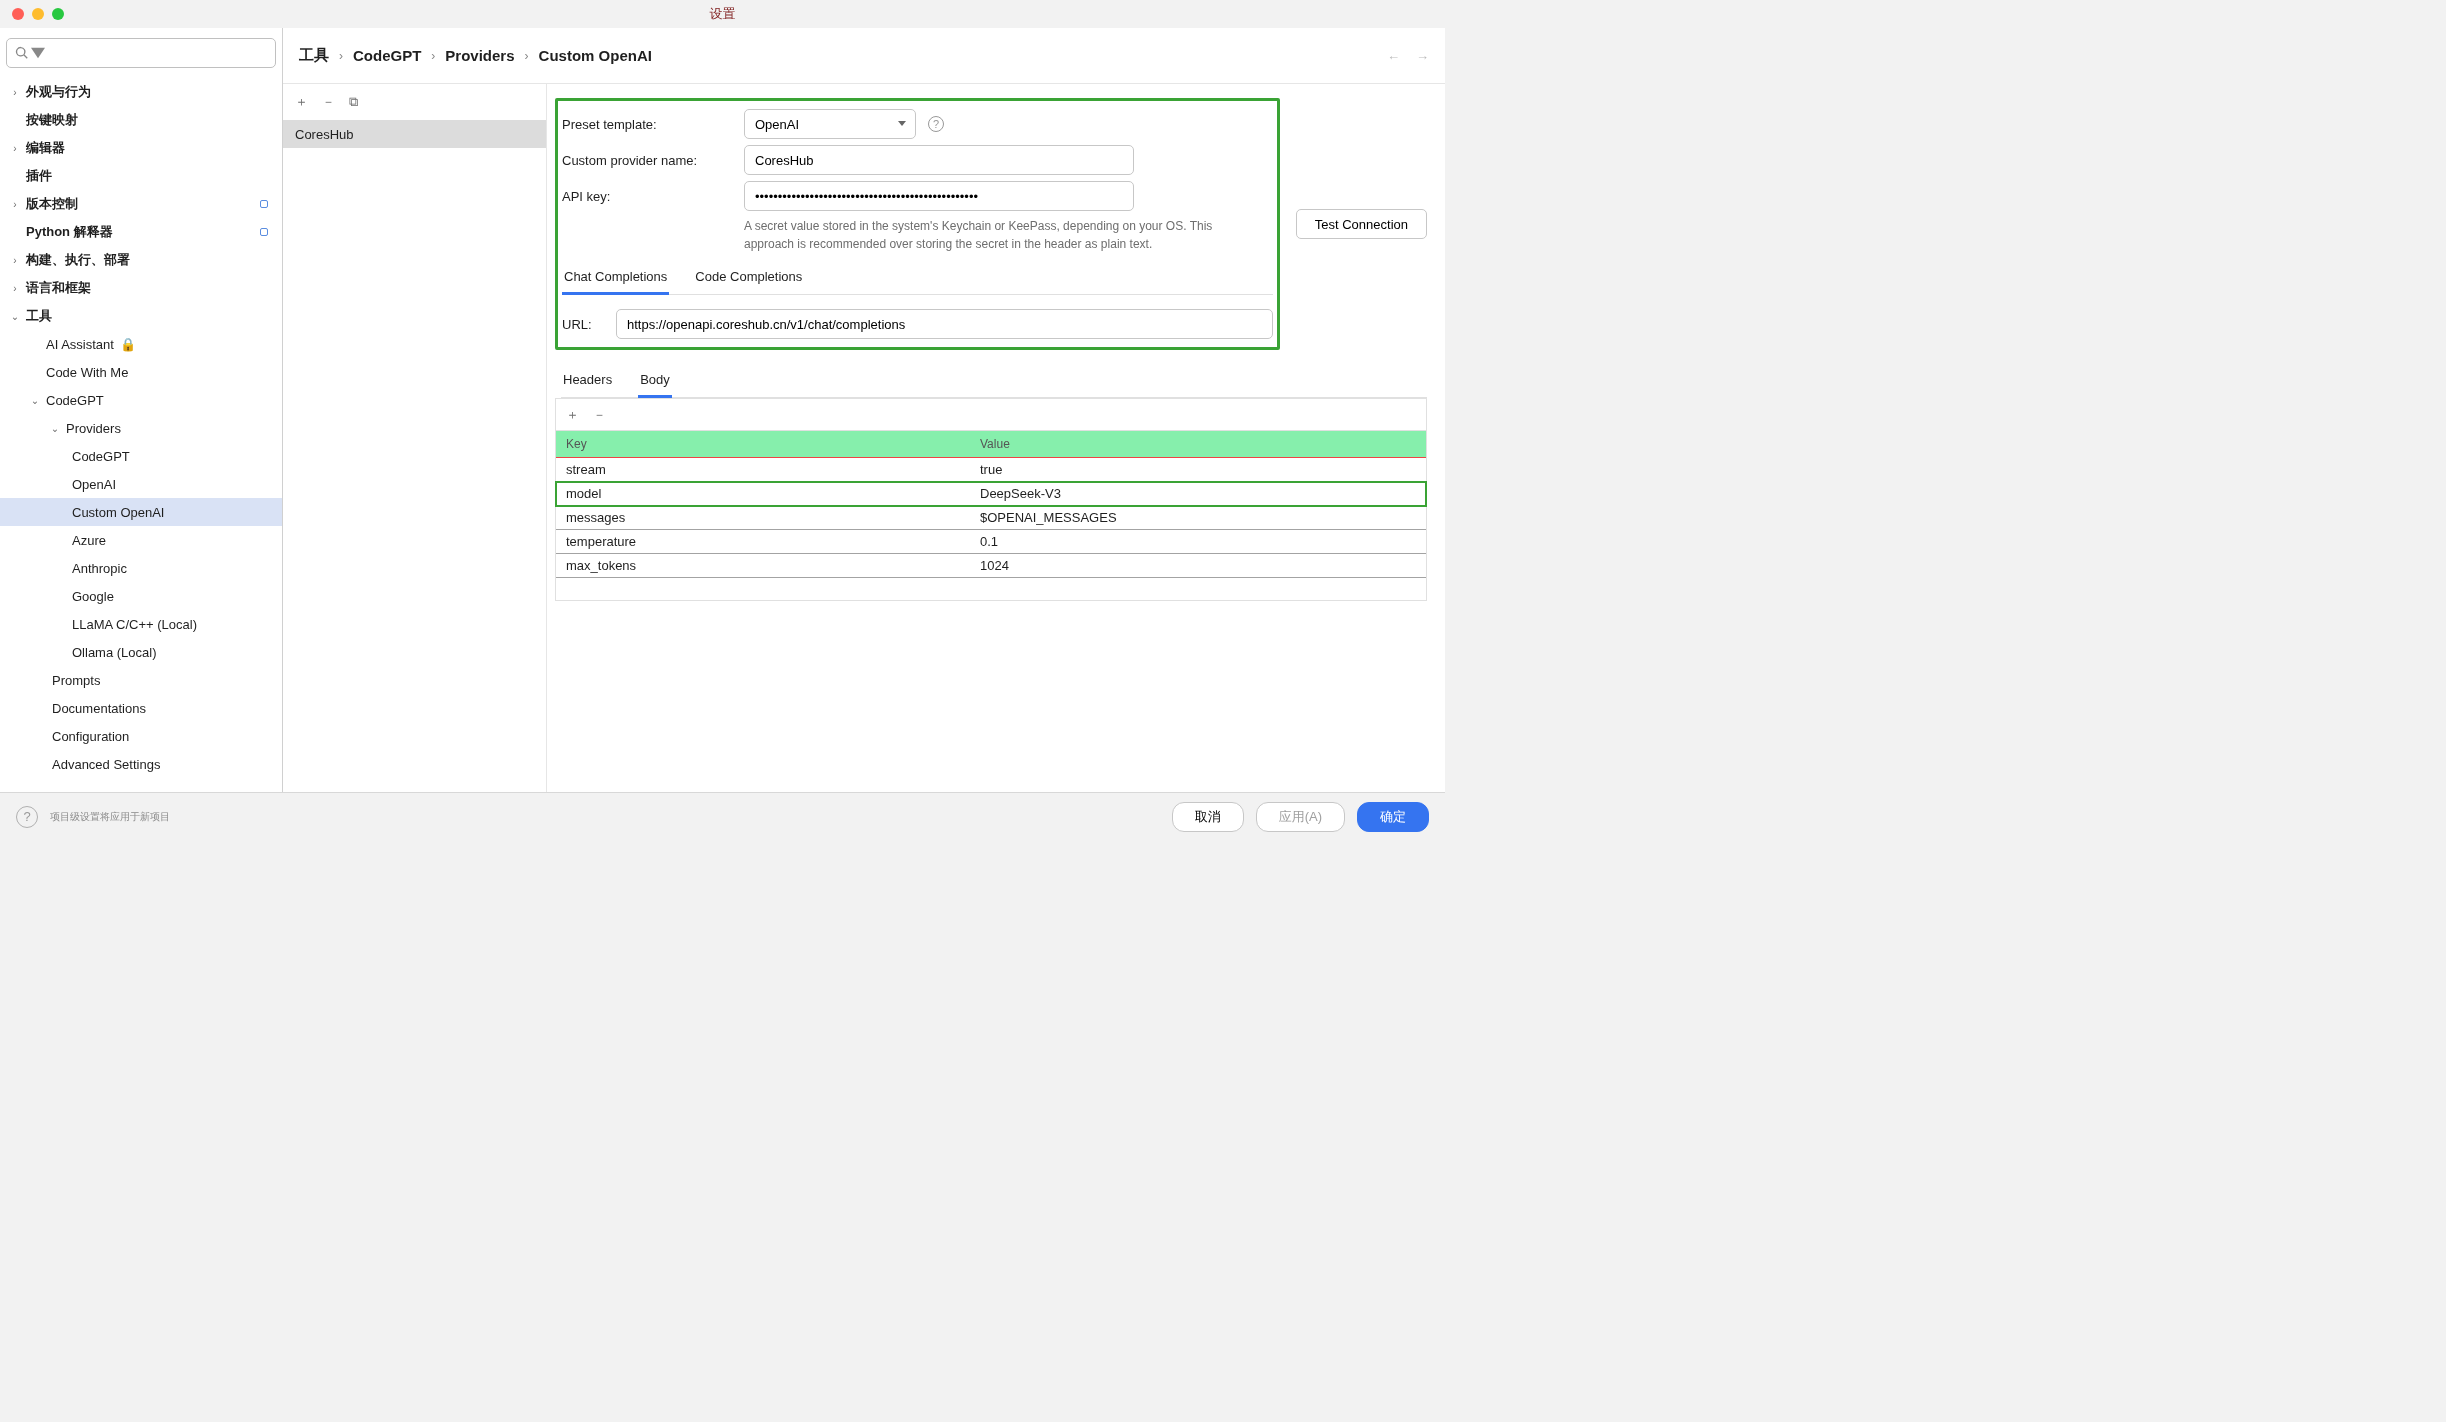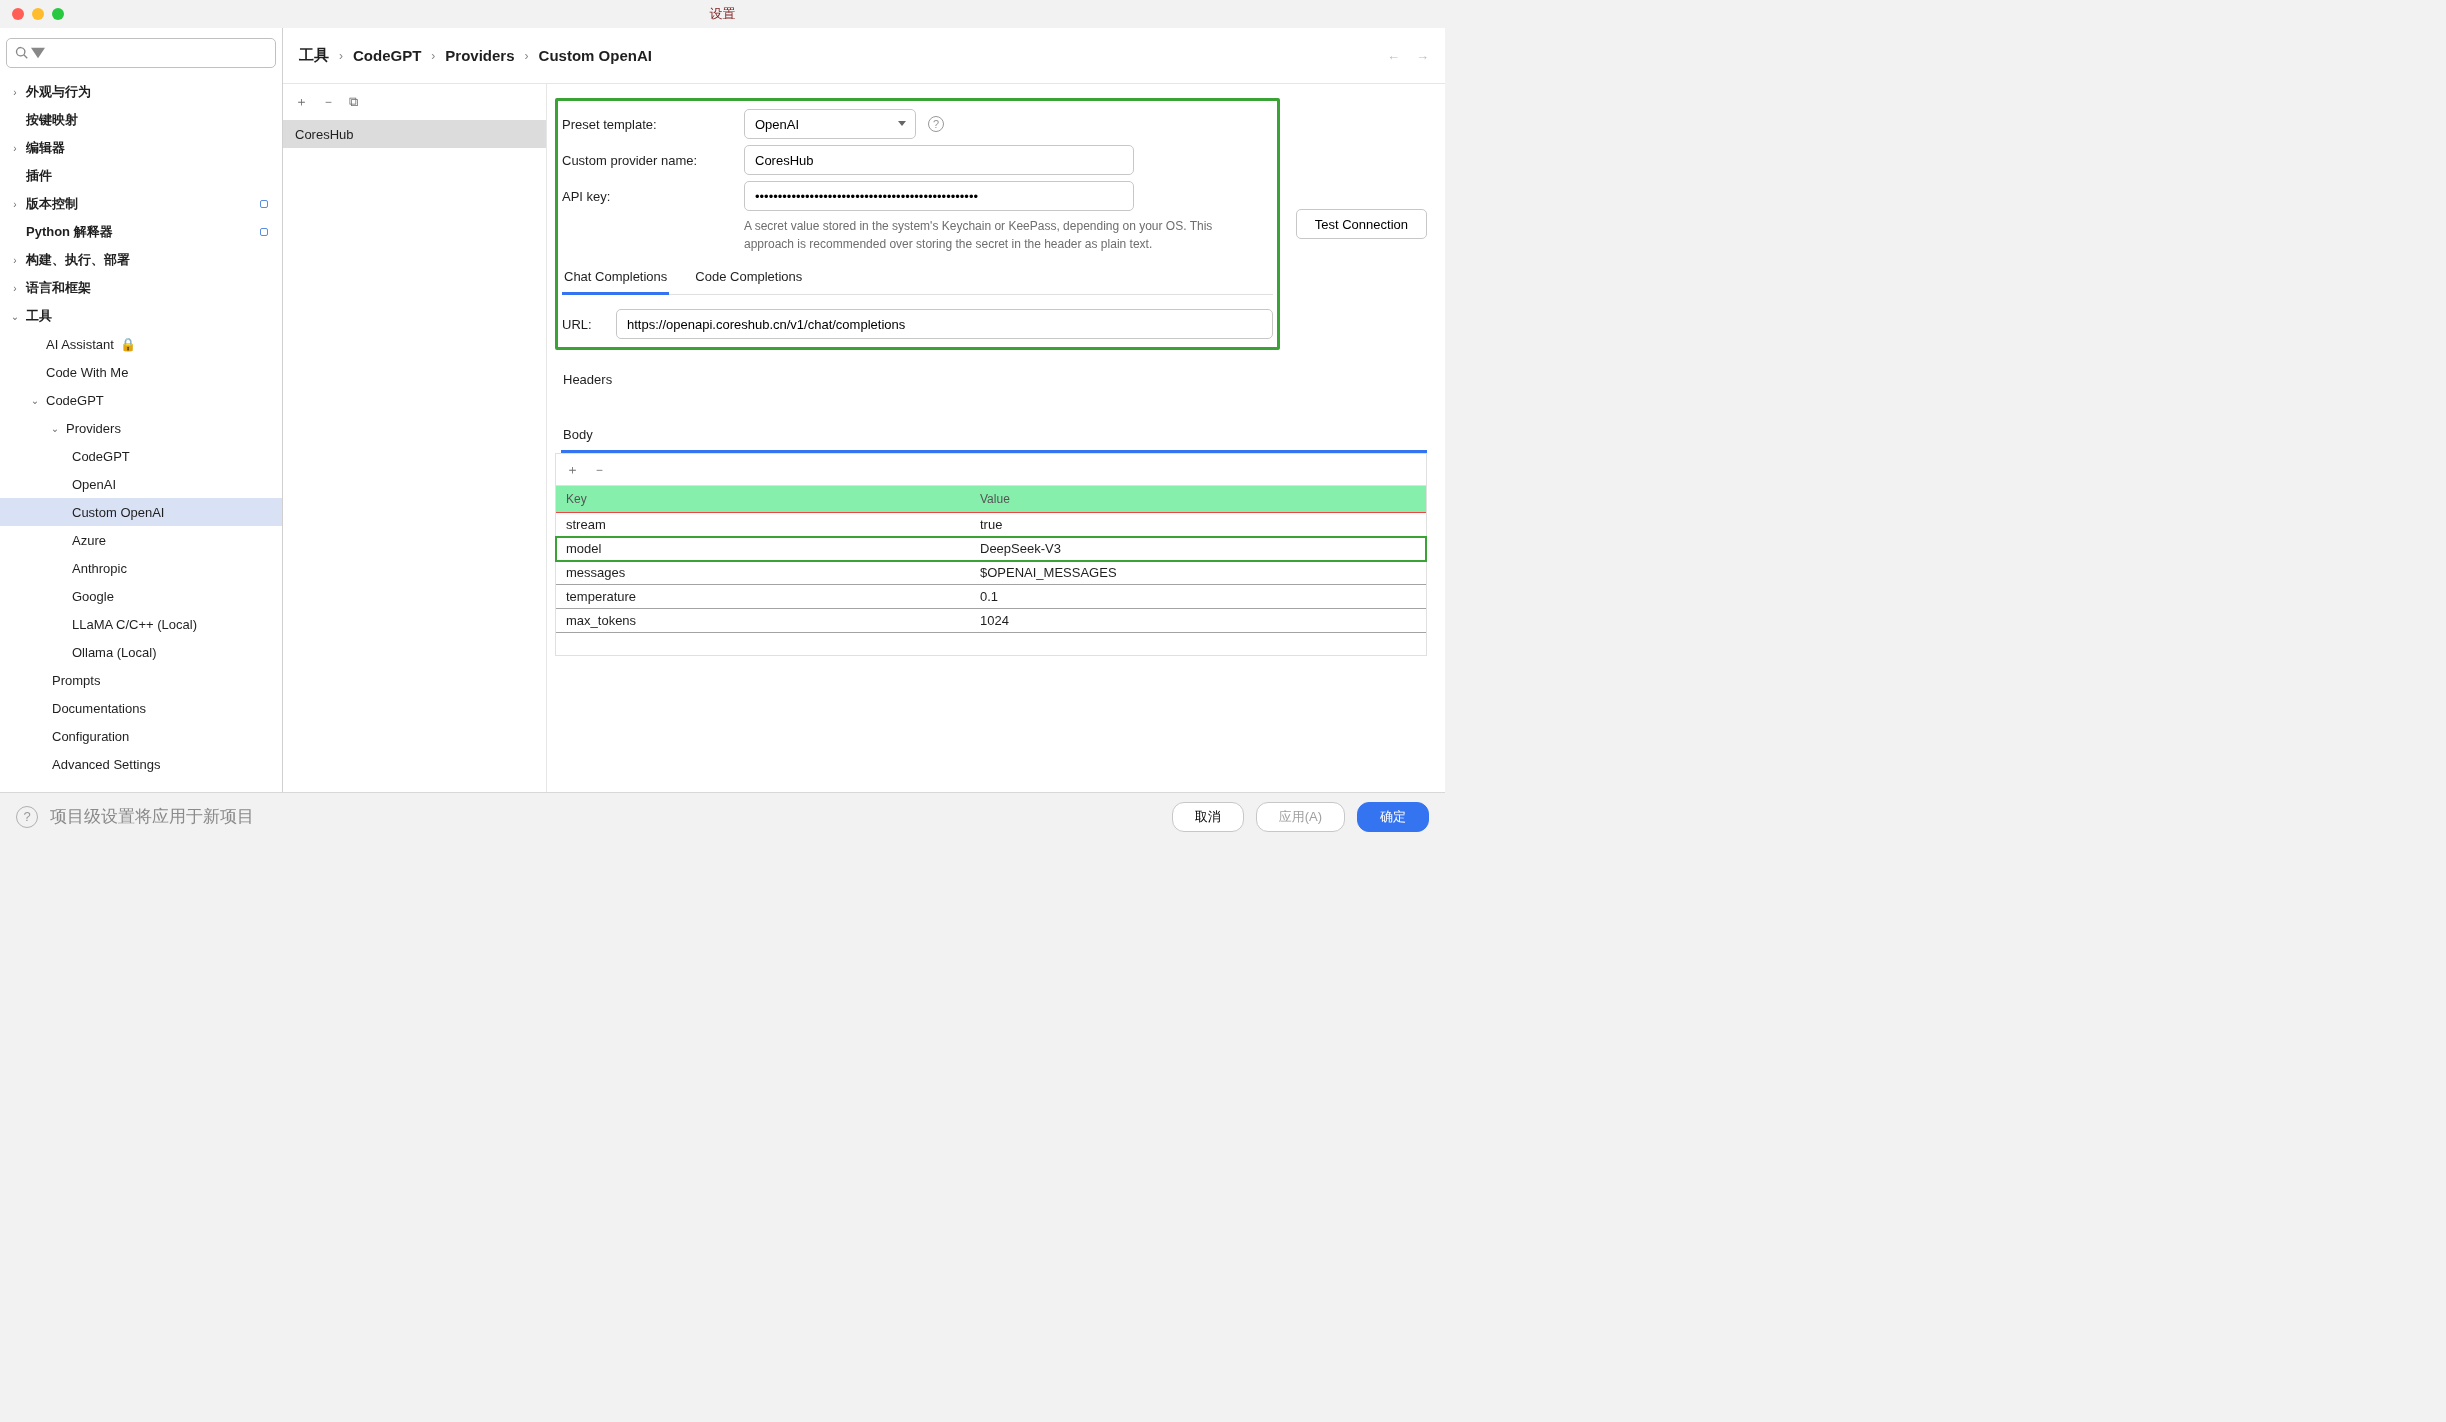--- a/index.html
+++ b/index.html
@@ -53,34 +53,34 @@
     .txt-input { height: 30px; border: 1px solid #c7c7c7; border-radius: 5px; padding: 0 10px; font-size: 13px; background: #fff; }
     .txt-input.w390 { width: 390px; }
     .hint { font-size: 12px; color: #6e6e6e; max-width: 470px; margin-left: 182px; line-height: 1.5; margin-top: 4px; margin-bottom: 8px; }
     .tabs { display: flex; gap: 24px; border-bottom: 1px solid #e0e0e0; margin-top: 8px; }
     .tab { padding: 8px 2px; cursor: pointer; font-size: 13px; }
     .tab.active { border-bottom: 3px solid #3574f0; margin-bottom: -1px; }
     .url-row { display: flex; align-items: center; gap: 14px; margin-top: 14px; }
     .url-row .lbl { width: 40px; }
     .url-row .txt-input { flex: 1; }
     .test-btn { height: 30px; padding: 0 18px; border: 1px solid #c7c7c7; border-radius: 5px; background: #fff; cursor: pointer; font-size: 13px; margin-left: 16px; }
-    .sub-tabs { display: flex; gap: 24px; border-bottom: 1px solid #e0e0e0; margin-top: 14px; margin-left: 6px; flex-direction: column; }
+    .sub-tabs { display: flex; gap: 24px; border-bottom: 1px solid #e0e0e0; margin-top: 14px; margin-left: 6px; }
     .kv-toolbar { height: 32px; display: flex; align-items: center; gap: 14px; padding: 0 10px; border: 1px solid #e0e0e0; border-bottom: none; margin-top: 0; }
     .kv-table { border: 1px solid #e0e0e0; }
     .kv-head { display: flex; background: #86efac; border-bottom: 1px solid #ef4444; }
     .kv-head .col { padding: 6px 10px; font-size: 12px; color: #555; }
     .kv-row { display: flex; border-bottom: 1px solid #a3a3a3; }
     .kv-row .col { padding: 4px 10px; font-size: 13px; }
     .kv-row.highlighted { outline: 2px solid #3aa335; outline-offset: -1px; position: relative; z-index: 1; }
     .col-key { width: 414px; }
     .col-val { flex: 1; }
     .kv-blank { height: 22px; }
     .footer { height: 48px; border-top: 1px solid #d8d8d8; display: flex; align-items: center; padding: 0 16px; gap: 12px; background: #f2f2f2; }
     .footer .help-circle { width: 22px; height: 22px; border: 1.5px solid #b0b0b0; border-radius: 50%; display: flex; align-items: center; justify-content: center; color: #999; font-size: 13px; }
-    .footer .footer-msg { color: #8a8a8a; font-size: 17px; }
+    .footer .footer-msg { color: #8a8a8a; font-size: 10px; }
     .footer .spacer { flex: 1; }
     .footer .btn { height: 30px; padding: 0 22px; border: 1px solid #c7c7c7; border-radius: 12px; background: #fff; cursor: pointer; font-size: 13px; }
     .footer .btn.disabled { color: #a0a0a0; }
     .footer .btn.primary { background: #3574f0; border-color: #3574f0; color: #fff; }
     .url-test-wrap { display: flex; align-items: center; width: 100%; }
   </style>
 </head>
 <body>
 
 <div class="window">

